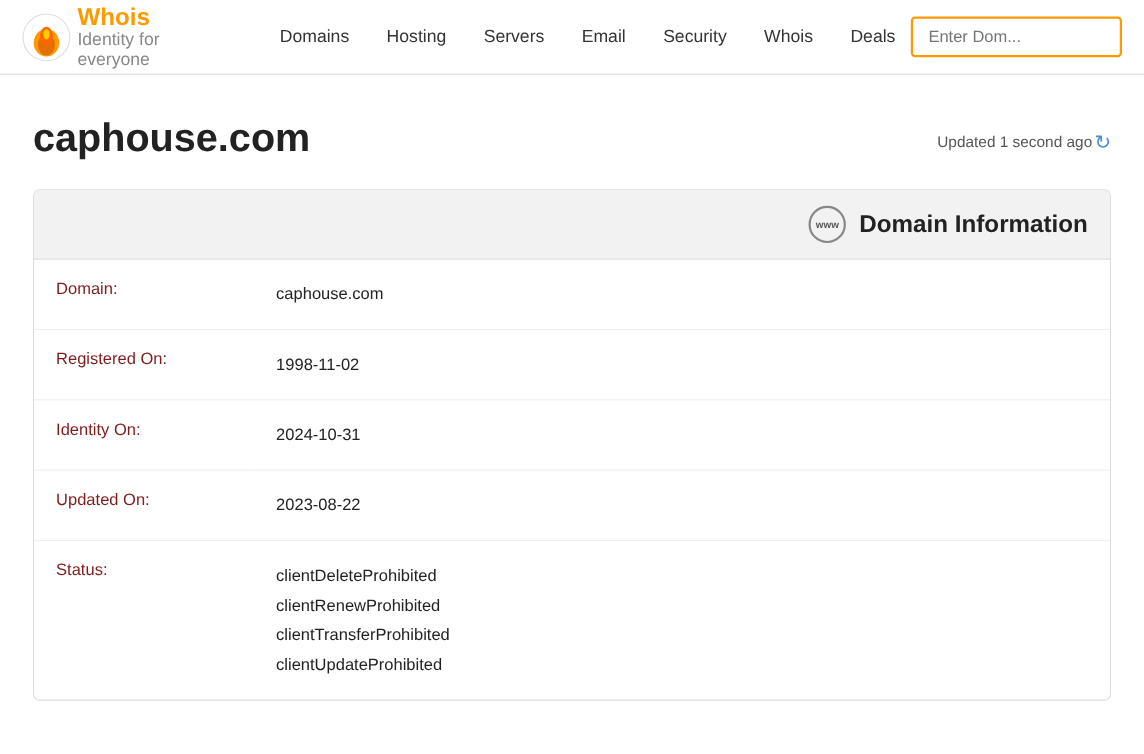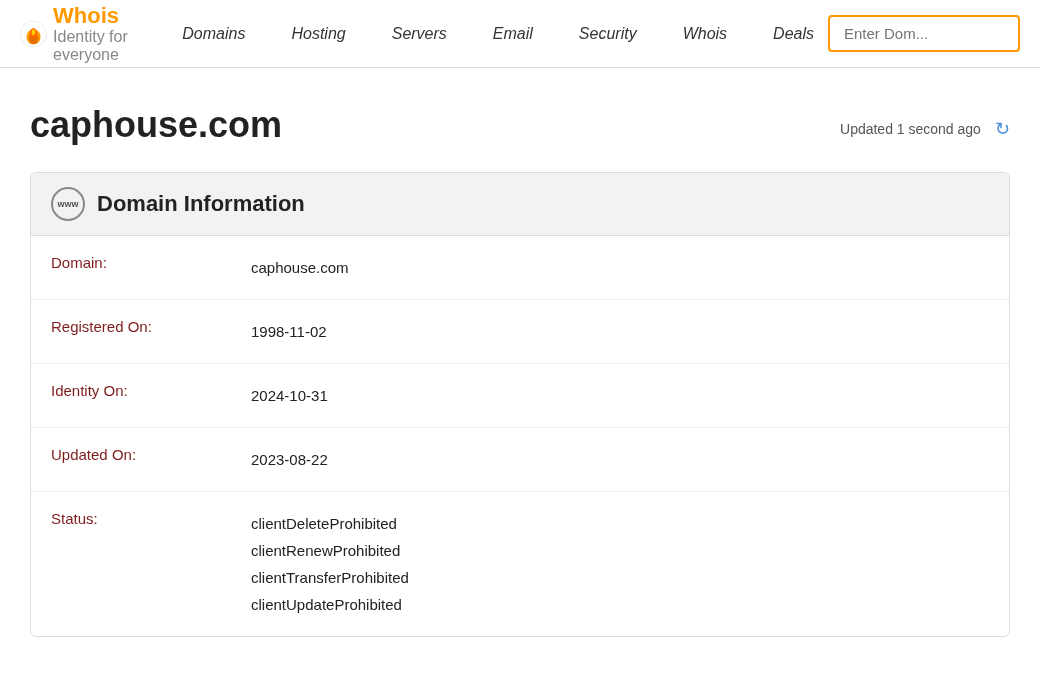--- a/index.html
+++ b/index.html
@@ -33,23 +33,22 @@
       font-size: 22px;
       font-weight: bold;
       color: #f90;
     }
     .logo-tagline {
       font-size: 16px;
       color: #888;
     }
     .nav-links {
       display: flex;
-      gap: 18px;
+      gap: 6px;
       flex: 1;
-      font-style: italic;
     }
     .nav-link {
       padding: 8px 14px;
       font-size: 16px;
       color: #333;
       text-decoration: none;
       cursor: pointer;
       border-radius: 4px;
     }
     .search-input {
@@ -76,21 +75,21 @@
       margin-bottom: 10px;
     }
 
     .updated-row {
       display: flex;
       align-items: center;
       justify-content: flex-end;
       margin-bottom: 16px;
       color: #555;
       font-size: 14px;
-      gap: 14px;
+      gap: 2px;
       margin-top: 20px;
     }
     .refresh-icon {
       color: #4a90d9;
       font-size: 18px;
       cursor: pointer;
     }
 
     
     .info-card {
@@ -98,20 +97,21 @@
       border-radius: 6px;
       overflow: hidden;
     }
     .info-card-header {
       background: #f2f2f2;
       padding: 14px 20px;
       display: flex;
       align-items: center;
       gap: 12px;
       border-bottom: 1px solid #ddd;
+      justify-content: flex-end;
     }
     .www-icon {
       width: 34px;
       height: 34px;
       border-radius: 50%;
       border: 2px solid #888;
       display: flex;
       align-items: center;
       justify-content: center;
       font-size: 9px;

